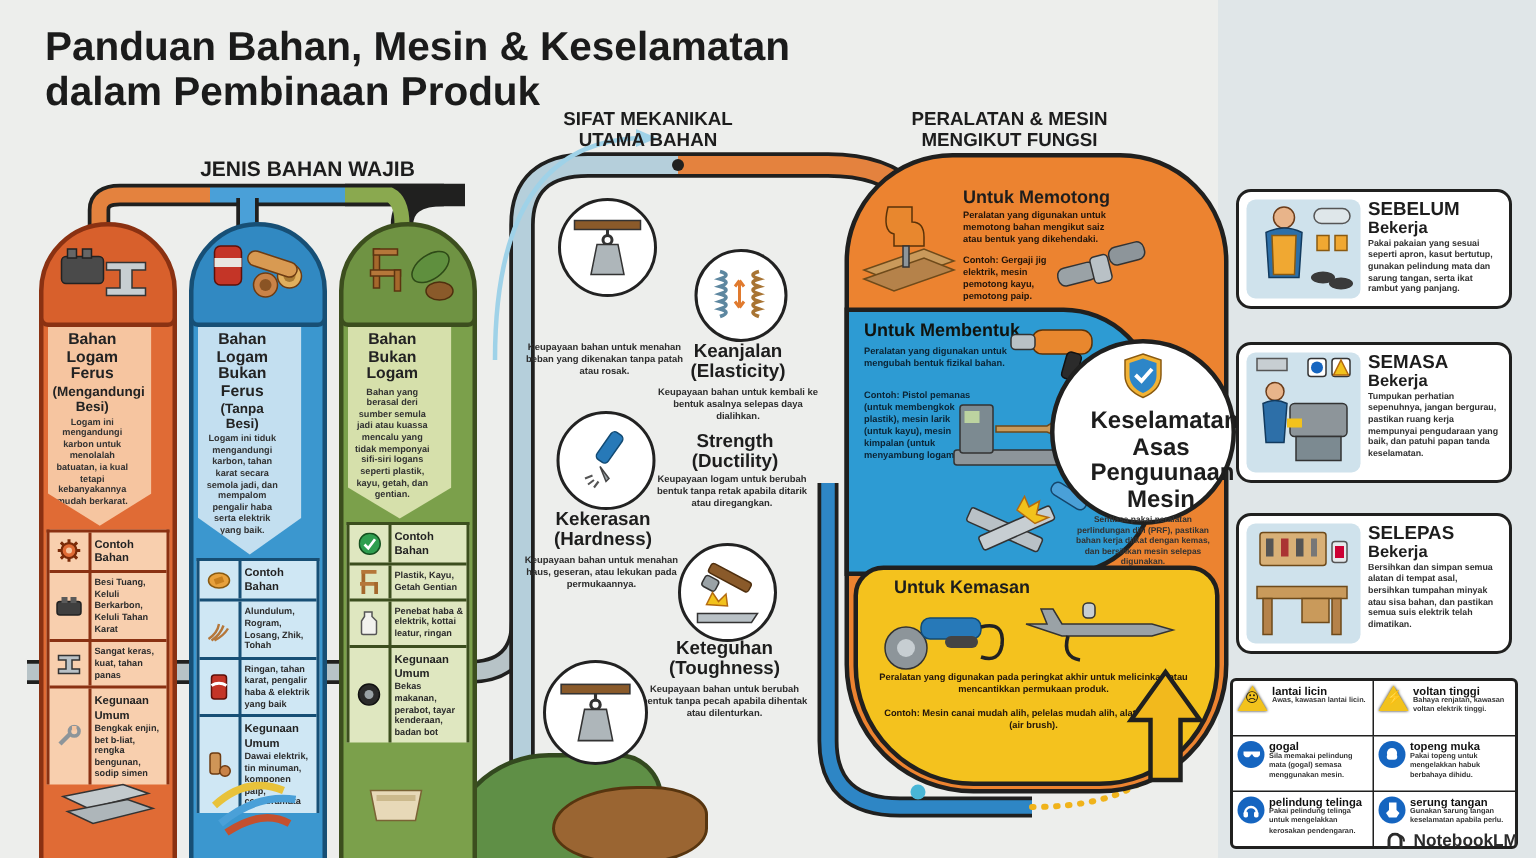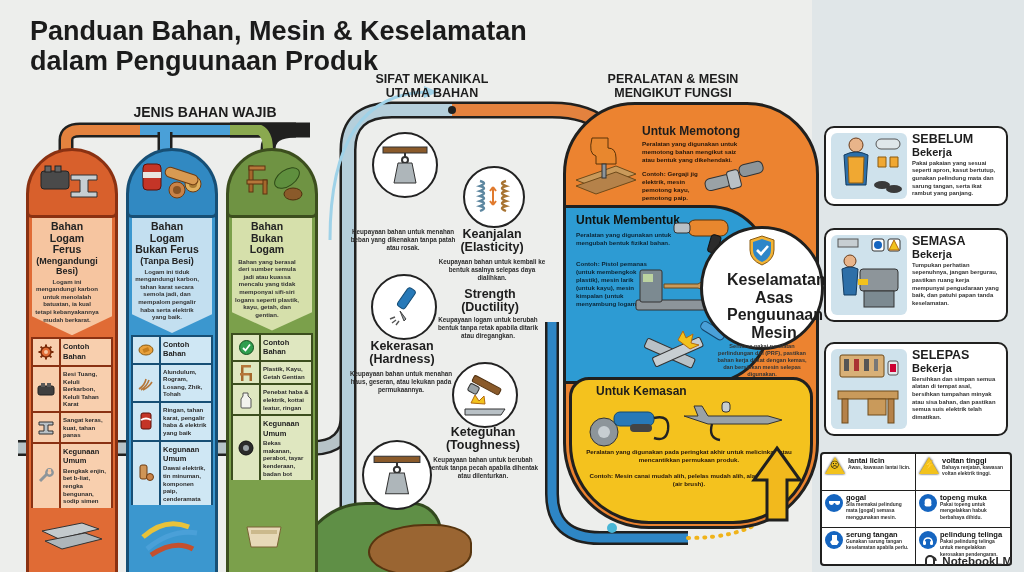--- a/index.html
+++ b/index.html
@@ -7,21 +7,21 @@
   #canvas{position:relative;width:1024px;height:572px;background:#edeeec;overflow:hidden;}
   .abs{position:absolute;}
   .hdr{font-weight:bold;color:#1d1d1d;text-align:center;line-height:1.15;}
   .ctr{text-align:center;}
   
   #main-title{left:30px;top:16px;width:520px;font-size:27px;font-weight:bold;color:#1b1b1b;line-height:1.12;}
   
   .mat-col{position:absolute;top:148px;bottom:0;width:92px;}
   .funnel{position:absolute;top:0;left:0;right:0;height:64px;border:3px solid;border-radius:46px 46px 6px 6px;display:flex;align-items:center;justify-content:center;overflow:hidden;z-index:2;}
   .col-body{position:absolute;top:60px;left:0;right:0;bottom:0;border:3px solid;border-bottom:none;border-radius:0 0 0 0;z-index:1;}
-  .tpanel{margin:5px 3px 0 3px;padding:5px 13px 12px 3px;text-align:center;clip-path:polygon(0 0,100% 0,100% 84%,50% 100%,0 84%);}
+  .tpanel{margin:5px 14px 0 3px;padding:5px 13px 12px 3px;text-align:center;clip-path:polygon(0 0,100% 0,100% 84%,50% 100%,0 84%);}
   .tpanel .t{font-weight:bold;font-size:10.5px;line-height:1.1;color:#232323;}
   .tpanel .s{font-weight:bold;font-size:9px;color:#232323;}
   .tpanel .d{font-weight:bold;font-size:6.1px;color:#333;line-height:1.25;margin-top:2px;}
   .mtable{margin:2px 2px 0 2px;border:2px solid;border-bottom:none;background:rgba(255,255,255,.25);}
   .mrow{display:flex;border-bottom:2px solid;}
   .icell{width:26px;display:flex;align-items:center;justify-content:center;border-right:2px solid;flex:none;}
   .tcell{flex:1;padding:3px 2px;font-size:6.1px;font-weight:bold;color:#2c2c2c;line-height:1.25;}
   .tcell .lbl{font-size:7.5px;font-weight:bold;color:#222;margin-bottom:1px;}
   .colbottom{position:absolute;left:0;right:0;bottom:0;height:70px;display:flex;align-items:center;justify-content:center;}
   
@@ -109,21 +109,21 @@
 
     <path d="M330 240 Q330 92 430 92" stroke="#9fd2e8" stroke-width="3" fill="none"></path>
     <polygon points="424,86 438,92 424,98" fill="#9fd2e8"></polygon>
     <path d="M642 122 Q660 152 652 190" stroke="#e4823e" stroke-width="3" fill="none"></path>
     <polygon points="645,186 660,184 651,198" fill="#e4823e"></polygon>
     <path d="M585 250 Q600 300 585 360" stroke="#bcd3de" stroke-width="5" fill="none"></path>
   </svg>
 
   <div id="main-title" class="abs">
     <div>Panduan Bahan, Mesin &amp; Keselamatan</div>
-    <div>dalam Penguunaan Produk</div>
+    <div>dalam Pembinaan Produk</div>
   </div>
 
   <div class="abs hdr" style="left:105px;top:104px;width:200px;font-size:14px;">JENIS BAHAN WAJIB</div>
   <div class="abs hdr" style="left:352px;top:72px;width:160px;font-size:12.5px;">
     <div>SIFAT MEKANIKAL</div>
     <div>UTAMA BAHAN</div>
   </div>
   <div class="abs hdr" style="left:578px;top:72px;width:190px;font-size:12.5px;">
     <div>PERALATAN &amp; MESIN</div>
     <div>MENGIKUT FUNGSI</div>
@@ -604,40 +604,40 @@
             <rect x="2.5" y="4.5" width="7" height="4" rx="2" fill="#fff"></rect>
           </svg>
         </div>
       <div>
           <div class="sign-title">topeng muka</div>
           <div class="sign-desc">Pakai topeng untuk mengelakkan habuk berbahaya dihidu.</div>
         </div>
     </div>
     <div class="sign-cell">
       <div class="bluedot">
-          <svg width="11" height="12" viewBox="0 0 11 12">
-            <path d="M3 1 h5 v5 l2 2 -2 3 H3 l-2 -3 2 -2 z" fill="#fff"></path>
-          </svg>
-        </div>
-      <div>
-          <div class="sign-title">serung tangan</div>
-          <div class="sign-desc">Gunakan sarung tangan keselamatan apabila perlu.</div>
-        </div>
-    </div>
-    <div class="sign-cell">
-      <div class="bluedot">
           <svg width="12" height="12" viewBox="0 0 12 12">
             <path d="M2 8 a4 4 0 0 1 8 0" stroke="#fff" stroke-width="1.6" fill="none"></path>
             <rect x="1" y="7" width="3" height="4" rx="1.2" fill="#fff"></rect>
             <rect x="8" y="7" width="3" height="4" rx="1.2" fill="#fff"></rect>
           </svg>
         </div>
       <div>
           <div class="sign-title">pelindung telinga</div>
           <div class="sign-desc">Pakai pelindung telinga untuk mengelakkan kerosakan pendengaran.</div>
+        </div>
+    </div>
+    <div class="sign-cell">
+      <div class="bluedot">
+          <svg width="11" height="12" viewBox="0 0 11 12">
+            <path d="M3 1 h5 v5 l2 2 -2 3 H3 l-2 -3 2 -2 z" fill="#fff"></path>
+          </svg>
+        </div>
+      <div>
+          <div class="sign-title">serung tangan</div>
+          <div class="sign-desc">Gunakan sarung tangan keselamatan apabila perlu.</div>
         </div>
     </div>
   </div>
 
   <div id="watermark" class="abs">
     <svg width="14" height="12" viewBox="0 0 14 12">
       <path d="M2 11 V5 a4 4 0 0 1 8 0 v6" stroke="#2b2b2b" stroke-width="2" fill="none"></path>
       <path d="M9 2 q3 1 3 4" stroke="#2b2b2b" stroke-width="1.4" fill="none"></path>
     </svg>
     <span>NotebookLM</span>

